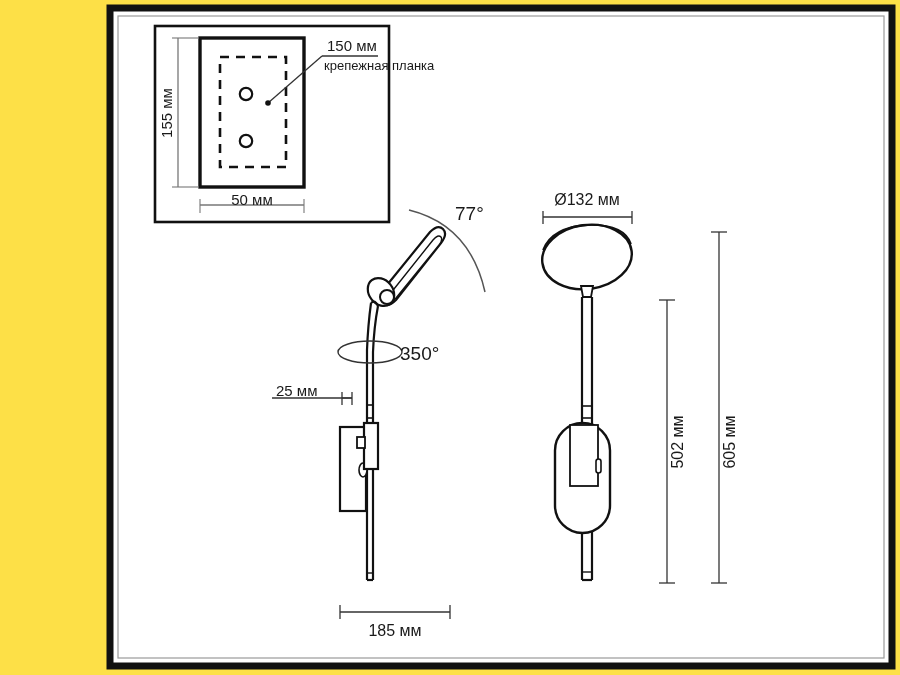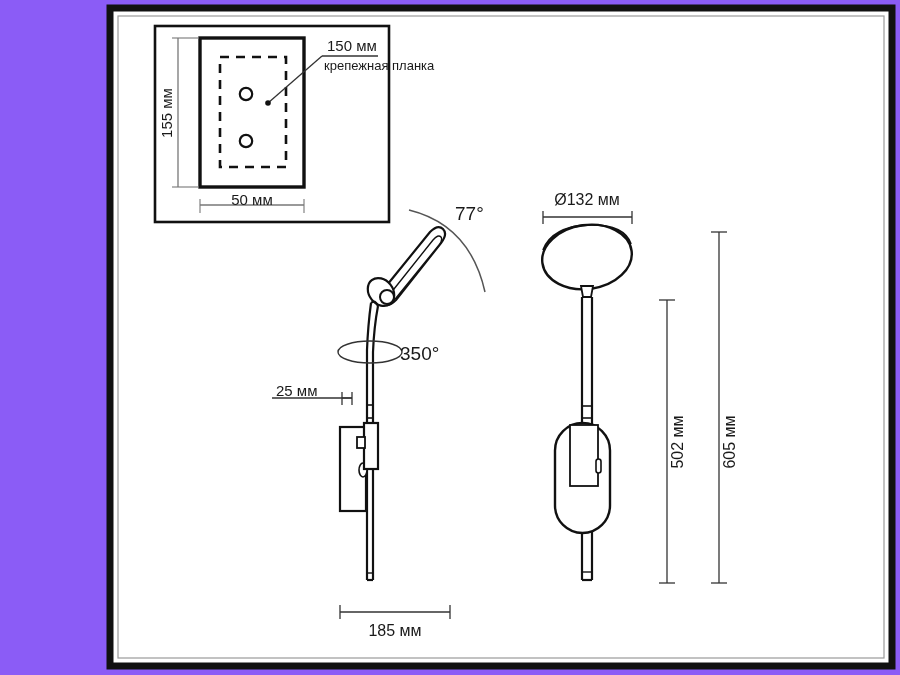--- a/index.html
+++ b/index.html
@@ -11,21 +11,21 @@
   body {
     width: 900px;
     height: 675px;
     font-family: "Liberation Sans", sans-serif;
     overflow: hidden;
   }
   #sheet {
     position: relative;
     width: 900px;
     height: 675px;
-    background: #8b5cf6;
+    background: #fde047;
   }
   #drawing-svg {
     position: absolute;
     left: 0;
     top: 0;
     width: 900px;
     height: 675px;
     display: block;
   }
   .dim-text {

